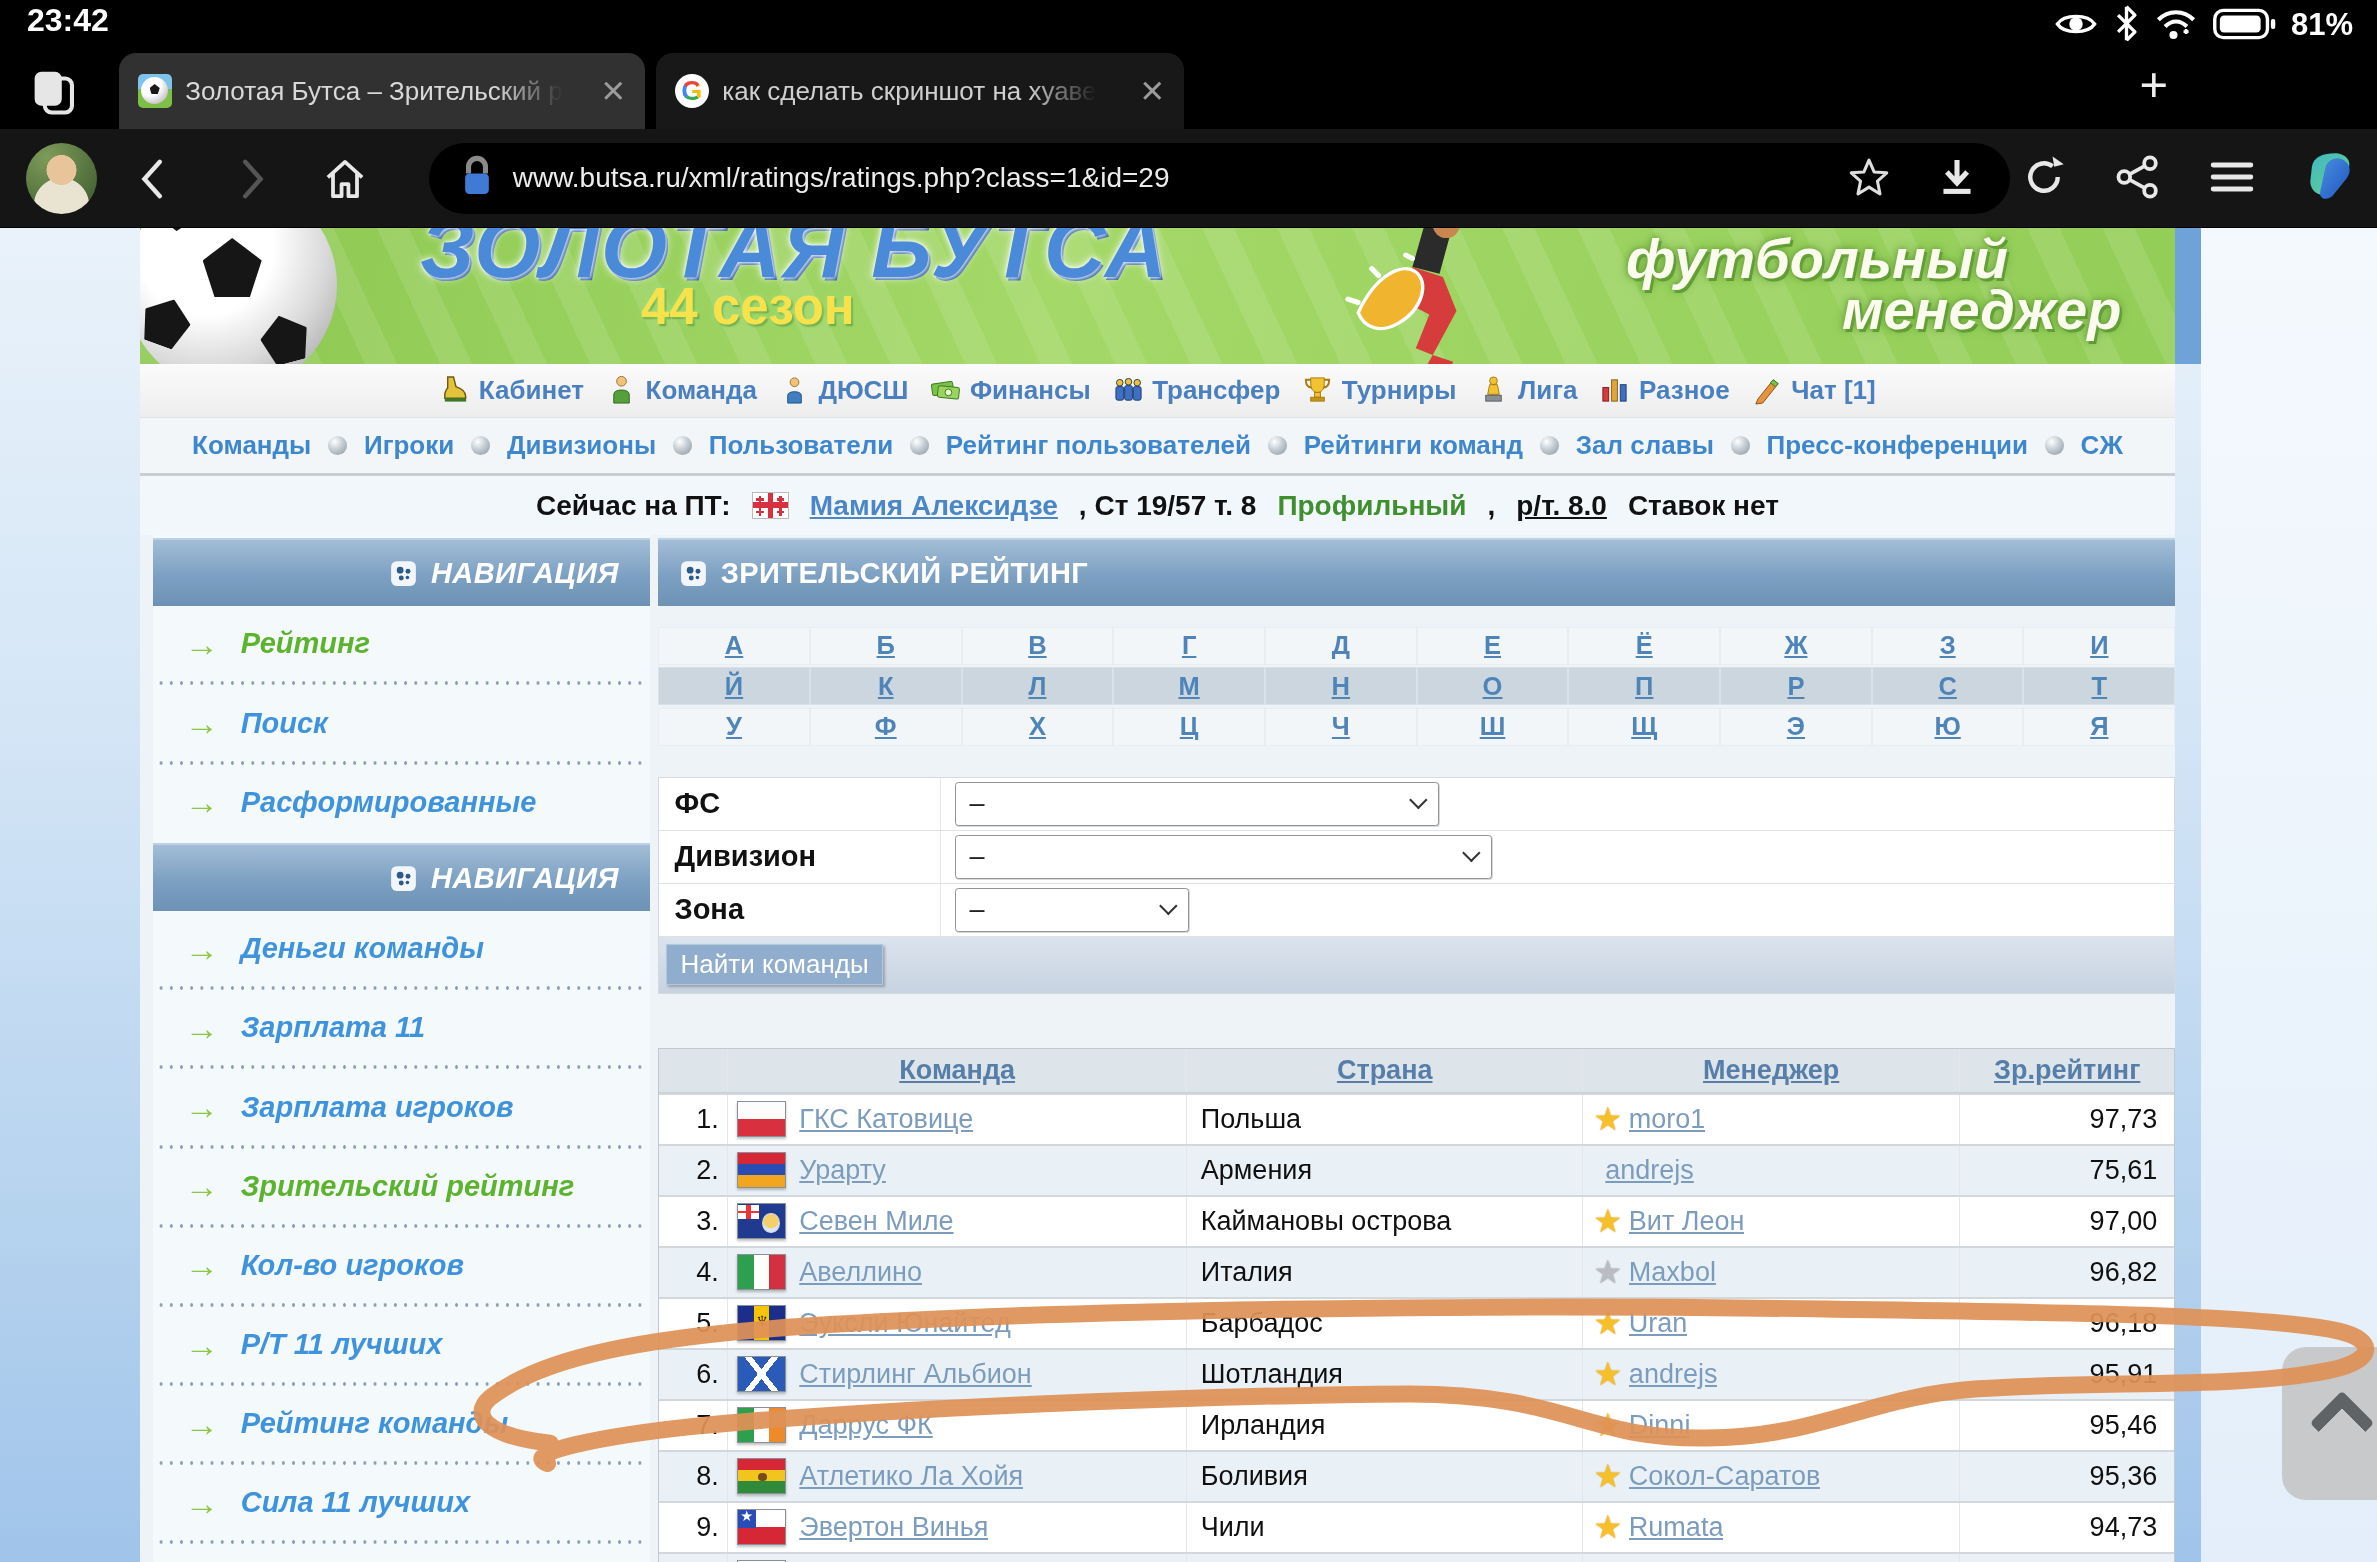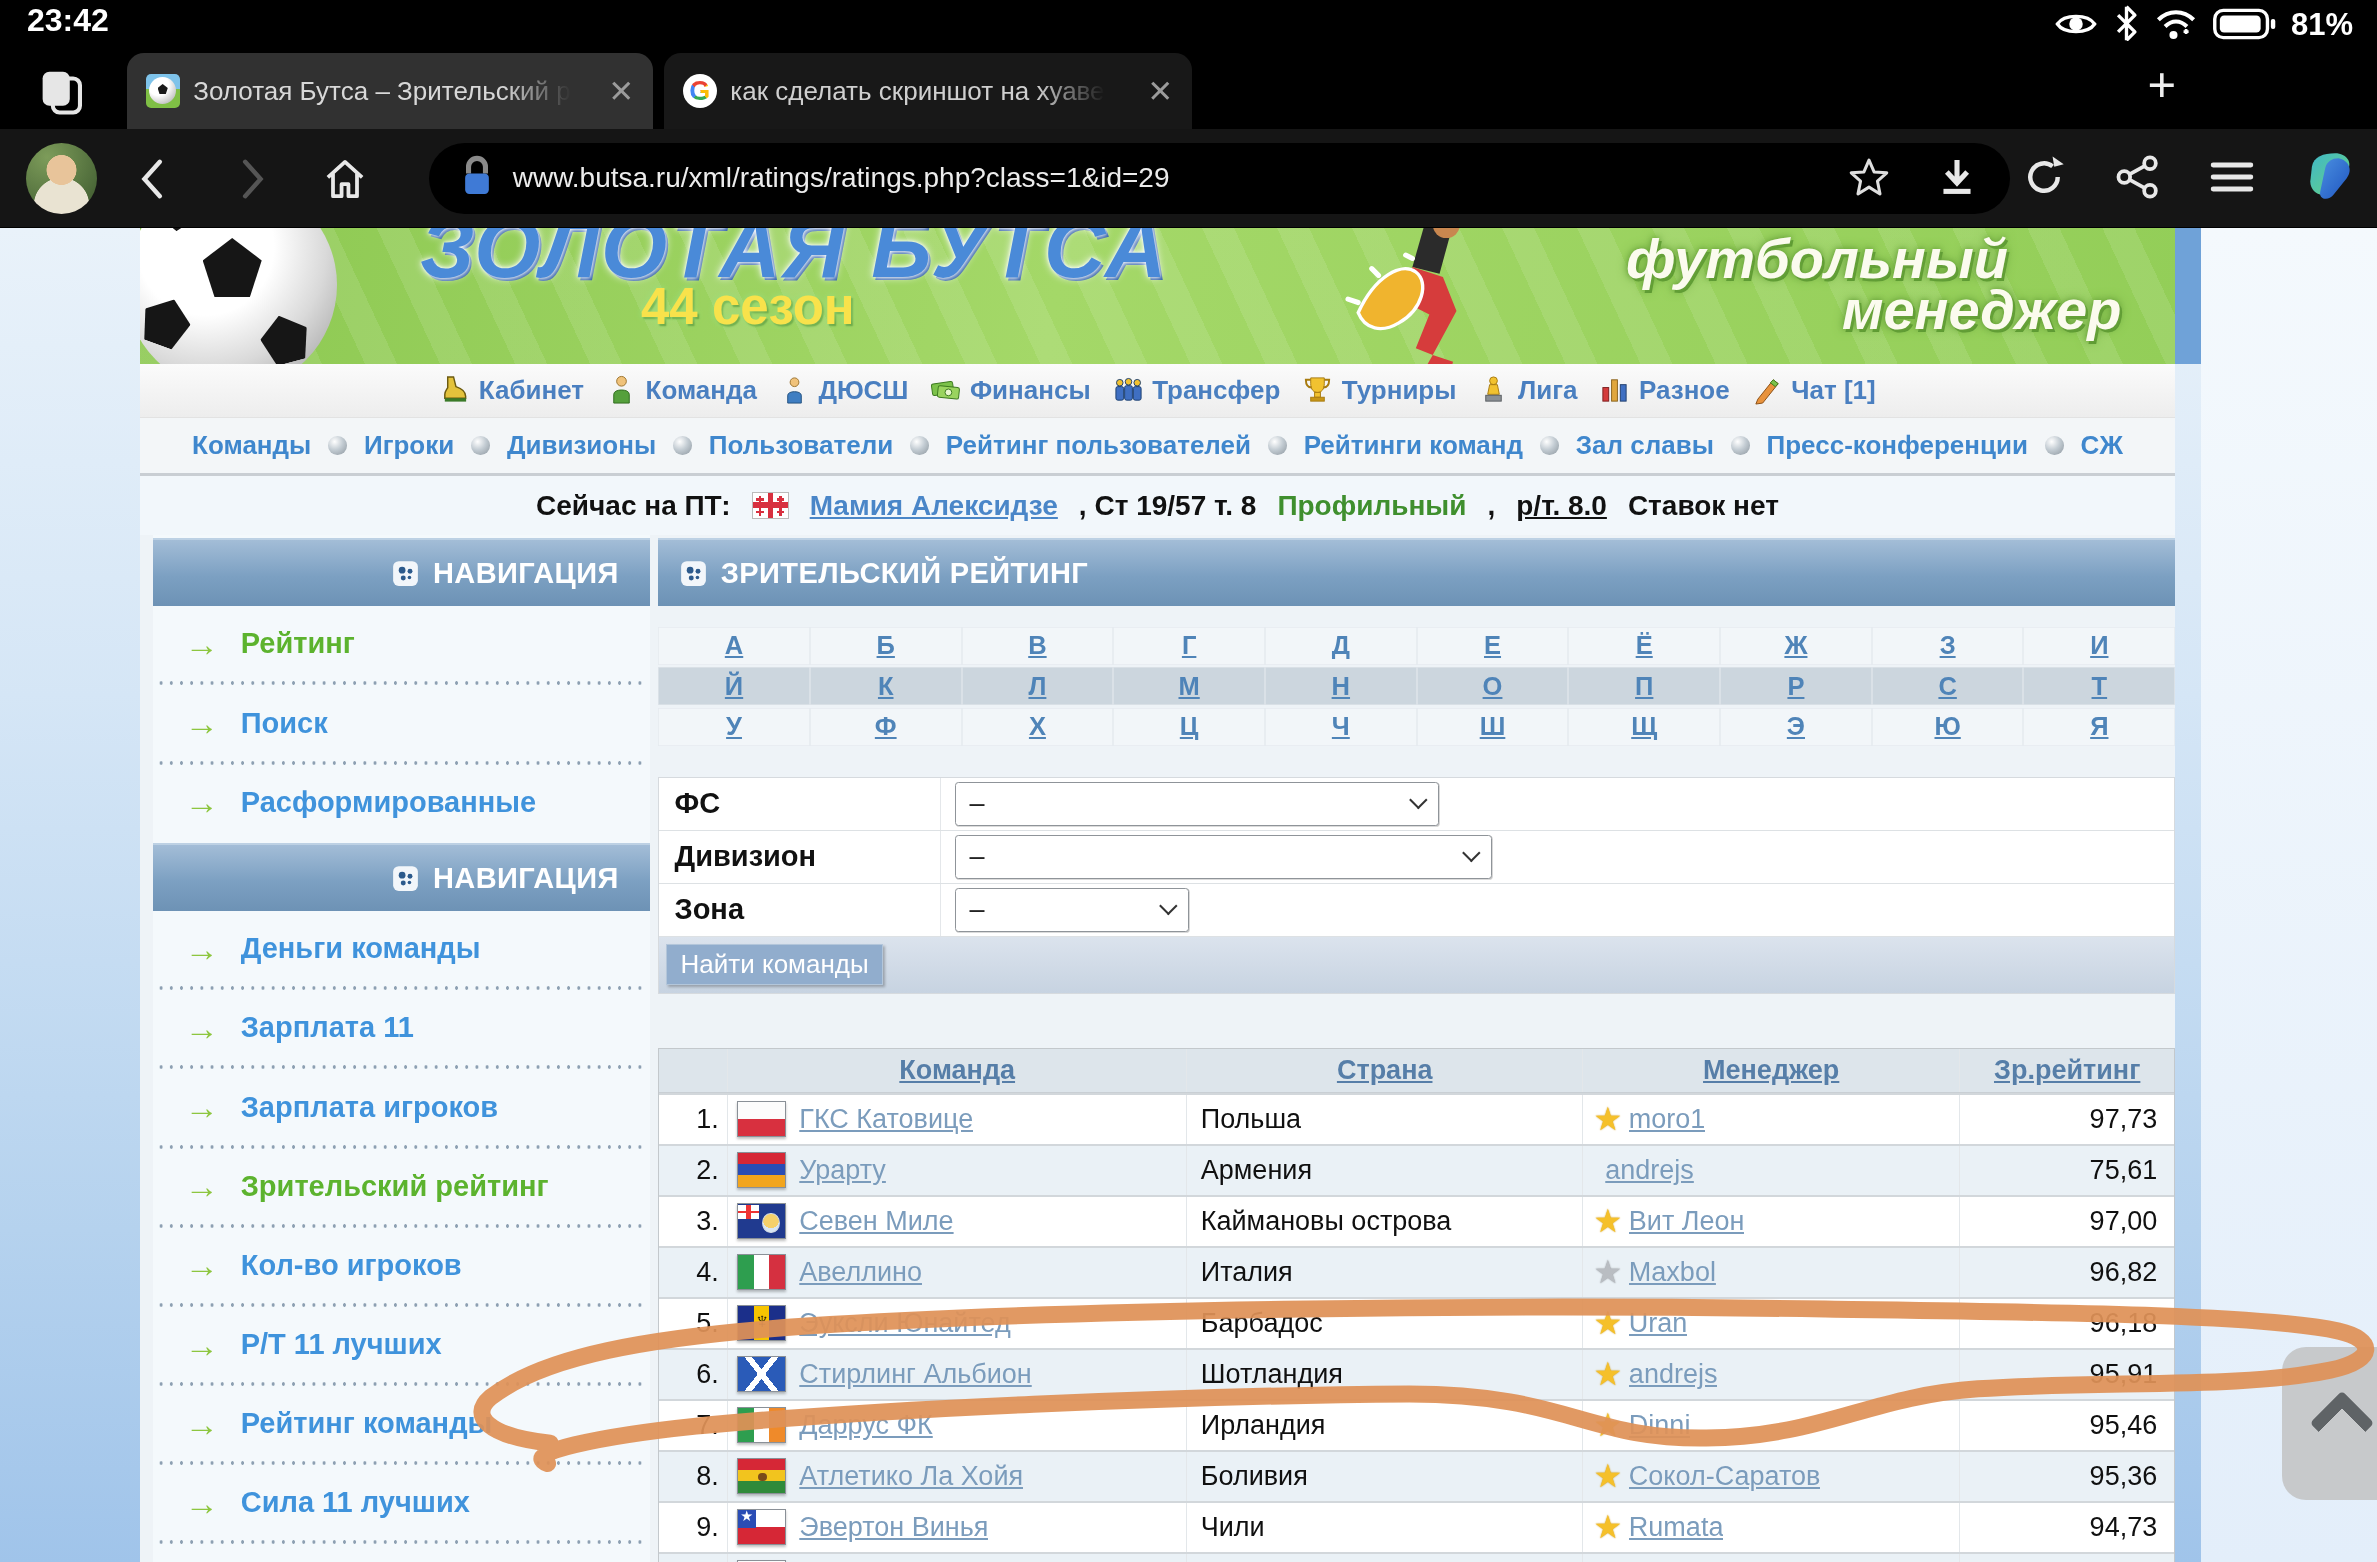--- a/index.html
+++ b/index.html
@@ -7,21 +7,21 @@
   .screen{position:relative;width:2377px;height:1562px;overflow:hidden;background:#000;
           font-family:"Liberation Sans","DejaVu Sans",sans-serif;}
 
   
   .statusbar{position:absolute;left:0;top:0;width:2377px;height:41px;background:#000;color:#fff;}
   .sb-time{position:absolute;left:27px;top:1.7px;font-size:32px;font-weight:bold;}
   .sb-icons{position:absolute;right:24px;top:5.1px;display:flex;align-items:center;gap:15.3px;}
   .sb-batt-label{font-size:31px;font-weight:bold;}
 
   
-  .tabstrip{position:absolute;left:8px;top:41px;width:2212px;height:88px;background:#000;}
+  .tabstrip{position:absolute;left:0;top:41px;width:2212px;height:88px;background:#000;}
   .tabswitcher{position:absolute;left:25.5px;top:24px;width:58px;height:56px;}
   .tab{position:absolute;bottom:0;height:76px;border-radius:17px 17px 0 0;display:flex;align-items:center;padding:0 18.7px;gap:13.6px;}
   .tab1{left:119px;width:526px;background:#313131;}
   .tab2{left:656px;width:528px;background:#181818;}
   .tab-title{font-size:26px;white-space:nowrap;overflow:hidden;max-width:399px;
              -webkit-mask-image:linear-gradient(90deg,#000 82%,transparent);}
   .tab1 .tab-title{color:#d8d8d8;}
   .tab2 .tab-title{color:#cfcfcf;}
   .tab-close{font-size:31px;color:#9b9b9b;margin-left:auto;line-height:1;}
   .fav{width:34px;height:34px;flex:none;border-radius:5.1px;position:relative;}
@@ -93,21 +93,21 @@
       background:radial-gradient(circle at 35% 30%,#ffffff,#c3ccd3 45%,#8b959d);}
   .nowline{position:absolute;left:0;top:248px;width:2035px;height:59px;background:#f2f7fb;
       display:flex;align-items:center;justify-content:center;gap:21px;font-size:28px;font-weight:bold;color:#111;}
   .nowline a{color:#4a86c8;}
   .now-profile{color:#3f8f2e;}
   .now-rt{text-decoration:underline;}
 
   
   .bodyarea{position:absolute;left:0;top:307px;width:2035px;height:1027px;background:#eef3f7;
       display:flex;padding-left:12.7px;overflow:hidden;}
-  .sidebar{width:497px;flex:none;margin-right:8.5px;background:#f4f9fc;}
+  .sidebar{width:497px;flex:none;margin-right:8.5px;background:#f4f9fc;font-style:italic;}
   .main{width:1517px;flex:none;}
 
   .hd{height:68px;margin-top:3.4px;background:linear-gradient(180deg,#a3bdd7 0%,#7e a);
       display:flex;align-items:center;color:#fff;font-weight:bold;font-size:29px;letter-spacing:0.4px;
       background:linear-gradient(180deg,#a3bdd7 0%,#7ca0c2 55%,#6d92b5 100%);border-top:2.5px solid #bdd1e4;}
   .hd-right{justify-content:flex-end;padding-right:31px;gap:13.6px;}
   .hd-left{padding-left:22px;gap:13.6px;}
   .hd-icon{width:27px;height:27px;flex:none;}
 
   .sb-item{height:75px;display:flex;align-items:center;padding-left:32px;gap:22px;}

